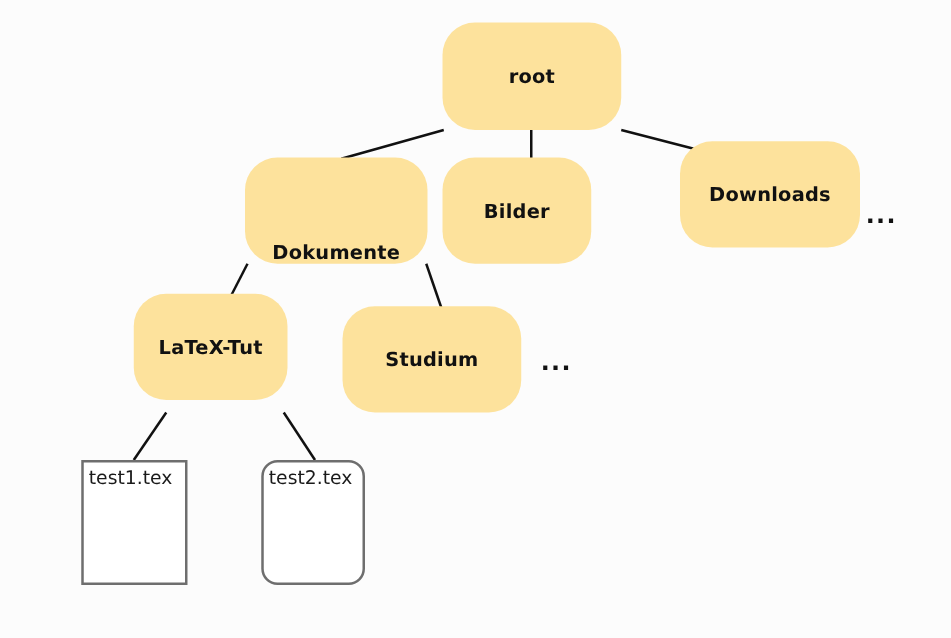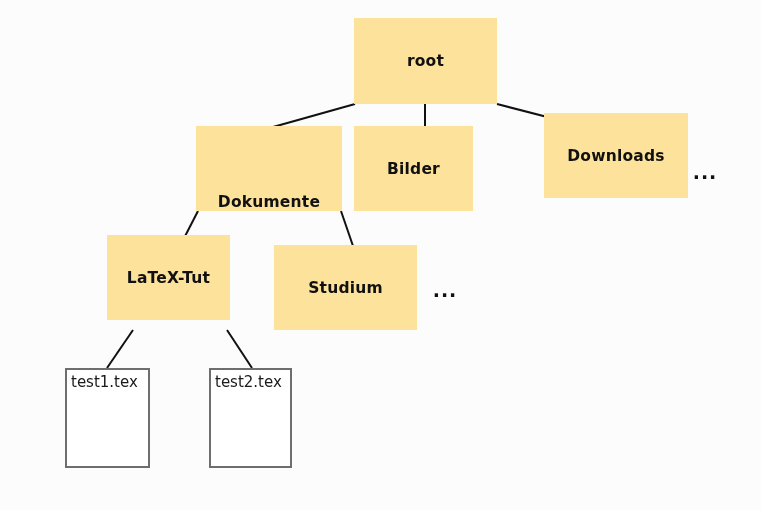--- a/index.html
+++ b/index.html
@@ -34,20 +34,21 @@
     align-items: center;
     justify-content: center;
     text-align: center;
   }
   .node.folder {
     background: #fde29c;
     color: #111111;
     font-weight: bold;
     font-size: 15.5px;
     letter-spacing: 0.2px;
+    border-radius: 26px;
   }
   .node.file {
     background: #ffffff;
     border: 2px solid #6e6e6e;
     align-items: flex-start;
     justify-content: flex-start;
     color: #1a1a1a;
     font-weight: normal;
     font-size: 15px;
   }
@@ -101,21 +102,21 @@
       </div>
       <div class="node folder" style="left: 107px; top: 235px; width: 123px; height: 85px;">
         <span class="label">LaTeX-Tut</span>
       </div>
       <div class="node folder" style="left: 274px; top: 245px; width: 143px; height: 85px;">
         <span class="label">Studium</span>
       </div>
       <div class="node file" style="left: 65px; top: 368px; width: 85px; height: 100px;">
         <span class="label">test1.tex</span>
       </div>
-      <div class="node file" style="left: 209px; top: 368px; width: 83px; height: 100px;">
+      <div class="node file" style="left: 209px; top: 368px; width: 83px; height: 100px; border-radius: 13px;">
         <span class="label">test2.tex</span>
       </div>
     </div>
   <div id="ellipsis-layer">
       <div class="ellipsis" style="left: 689px; top: 161px; width: 32px; height: 22px;">...</div>
       <div class="ellipsis" style="left: 429px; top: 279px; width: 32px; height: 22px;">...</div>
     </div>
 </div>
 
 </body></html>

